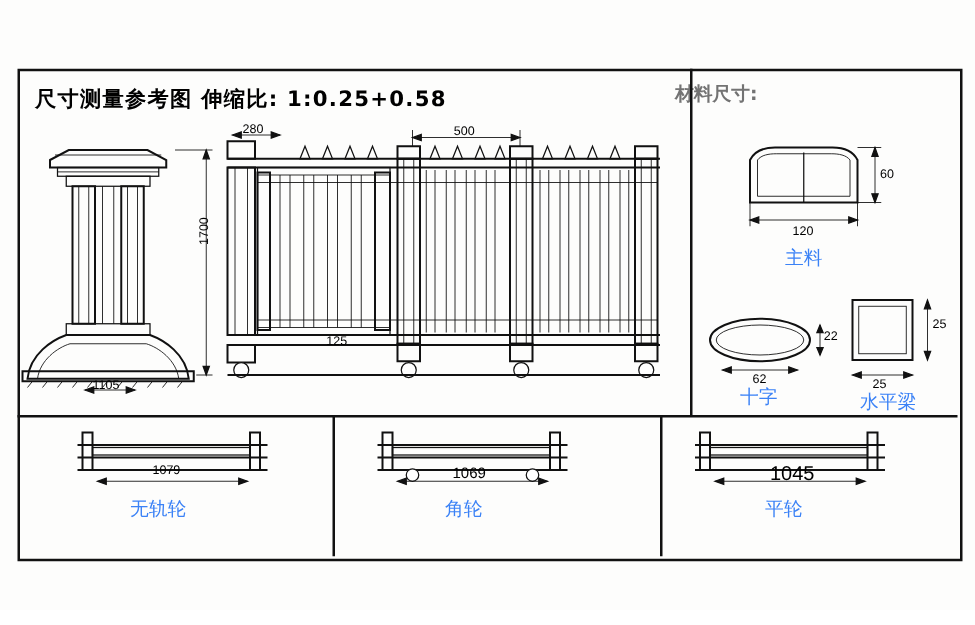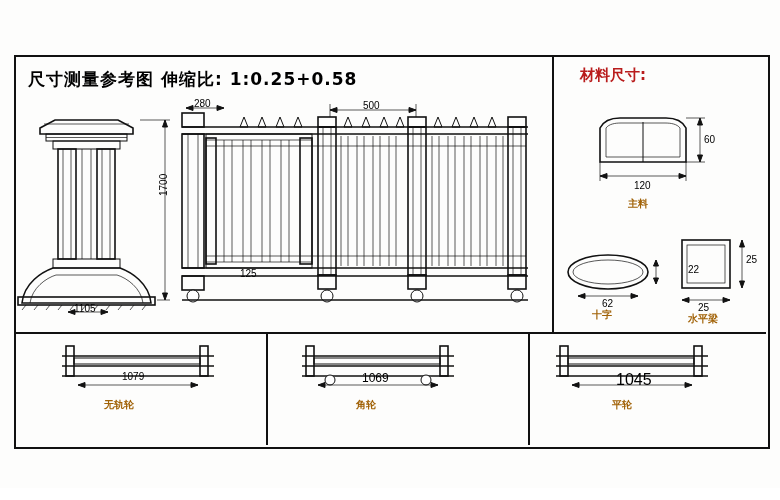--- a/index.html
+++ b/index.html
@@ -7,24 +7,24 @@
   #sheet{position:relative;width:780px;height:488px;background:#fdfdfc;}
 
   
   .frame{position:absolute;left:14px;top:55px;width:752px;height:390px;border:2px solid #111;background:transparent;}
   .vline{position:absolute;top:0;width:0;border-left:2px solid #111;}
   .hline{position:absolute;left:0;width:100%;border-top:2px solid #111;}
 
   .cjk{font-family:"DejaVu Sans","Liberation Sans",sans-serif;font-weight:bold;}
 
   .title-main{position:absolute;left:28px;top:68px;font-size:17px;letter-spacing:1px;color:#000;}
-  .title-right{position:absolute;left:580px;top:66px;font-size:15px;color:#b91c1c;}
+  .title-right{position:absolute;left:540px;top:66px;font-size:15px;color:#737373;}
 
   .lbl{position:absolute;font-size:10px;color:#000;font-family:"Liberation Sans",sans-serif;}
-  .lbl-cjk{position:absolute;font-size:10px;color:#a16207;font-family:"DejaVu Sans","Liberation Sans",sans-serif;font-weight:bold;}
+  .lbl-cjk{position:absolute;font-size:15px;color:#3b82f6;font-family:"DejaVu Sans","Liberation Sans",sans-serif;font-weight:normal;}
 
   svg{position:absolute;left:0;top:0;}
   .st{fill:none;stroke:#111;stroke-width:1;}
   .st2{fill:none;stroke:#111;stroke-width:1.6;}
   .thin{fill:none;stroke:#111;stroke-width:0.7;}
   .dim{fill:none;stroke:#111;stroke-width:0.7;}
   .fillw{fill:#fff;stroke:#111;stroke-width:1;}
   .fillb{fill:#111;stroke:#111;stroke-width:1;}
 </style>
 </head>
@@ -273,28 +273,28 @@
       <line class="dim" x1="572" y1="385" x2="692" y2="385"></line>
       <path class="fillb" d="M572,385 l7,-2.5 l0,5 Z"></path>
       <path class="fillb" d="M692,385 l-7,-2.5 l0,5 Z"></path>
     </g>
   </svg>
 
   <div class="lbl" style="left:158px;top:196px;transform:rotate(-90deg);transform-origin:left top;">1700</div>
   <div class="lbl" style="left:74px;top:303px;">1105</div>
   <div class="lbl" style="left:194px;top:98px;">280</div>
   <div class="lbl" style="left:363px;top:100px;">500</div>
-  <div class="lbl" style="left:240px;top:268px;">125</div>
+  <div class="lbl" style="left:261px;top:268px;">125</div>
 
   <div class="lbl" style="left:704px;top:134px;">60</div>
   <div class="lbl" style="left:634px;top:180px;">120</div>
   <div class="lbl-cjk" style="left:628px;top:197px;">主料</div>
 
   <div class="lbl" style="left:602px;top:298px;">62</div>
-  <div class="lbl" style="left:688px;top:264px;text-align:center;">22</div>
+  <div class="lbl" style="left:659px;top:264px;text-align:center;">22</div>
   <div class="lbl-cjk" style="left:592px;top:308px;">十字</div>
 
   <div class="lbl" style="left:746px;top:254px;">25</div>
   <div class="lbl" style="left:698px;top:302px;">25</div>
   <div class="lbl-cjk" style="left:688px;top:312px;">水平梁</div>
 
   <div class="lbl" style="left:122px;top:371px;font-size:10px;">1079</div>
   <div class="lbl-cjk" style="left:104px;top:398px;">无轨轮</div>
 
   <div class="lbl" style="left:362px;top:371px;font-size:12px;">1069</div>

